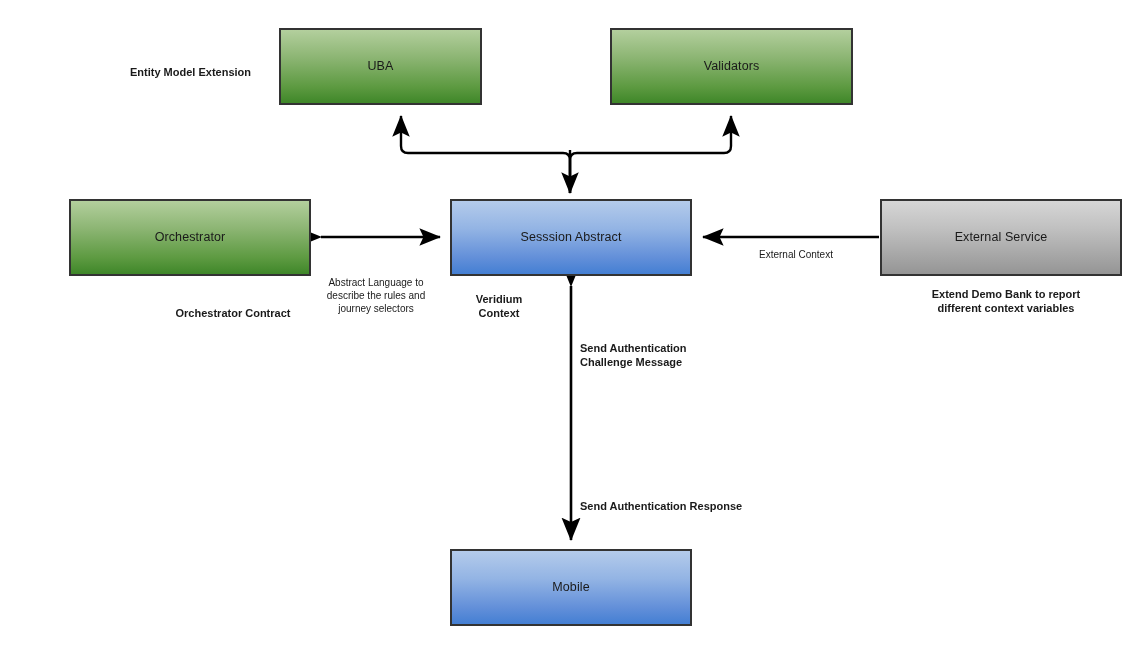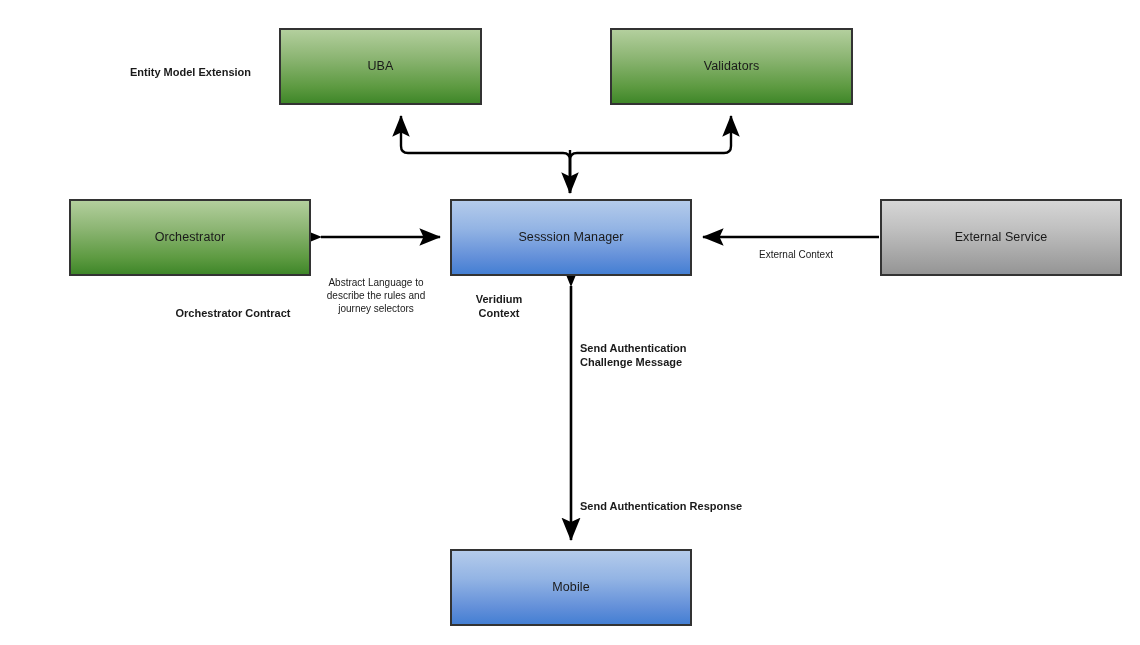--- a/index.html
+++ b/index.html
@@ -108,21 +108,21 @@
 
   <div class="node fill-green" style="left:610px; top:28px; width:243px; height:77px;">
     <span class="node-label">Validators</span>
   </div>
 
   <div class="node fill-green" style="left:69px; top:199px; width:242px; height:77px;">
     <span class="node-label">Orchestrator</span>
   </div>
 
   <div class="node fill-blue" style="left:450px; top:199px; width:242px; height:77px;">
-    <span class="node-label">Sesssion Manager</span>
+    <span class="node-label">Sesssion Abstract</span>
   </div>
 
   <div class="node fill-blue" style="left:450px; top:549px; width:242px; height:77px;">
     <span class="node-label">Mobile</span>
   </div>
 
   <div class="node fill-gray" style="left:880px; top:199px; width:242px; height:77px;">
     <span class="node-label">External Service</span>
   </div>
 
@@ -132,19 +132,21 @@
 
   <div class="anno center" style="left:310px; top:277px; width:132px;">Abstract Language to
 describe the rules and
 journey selectors</div>
 
   <div class="anno bold center" style="left:458px; top:292px; width:82px;">Veridium
 Context</div>
 
   <div class="anno center" style="left:746px; top:249px; width:100px;">External Context</div>
 
+  <div class="anno bold center" style="left:918px; top:287px; width:176px;">Extend Demo Bank to report
+different context variables</div>
 
   <div class="anno bold" style="left:580px; top:341px; width:200px;">Send Authentication
 Challenge Message</div>
 
   <div class="anno bold" style="left:580px; top:499px; width:230px;">Send Authentication Response</div>
 
 </div>
 
 </body></html>

